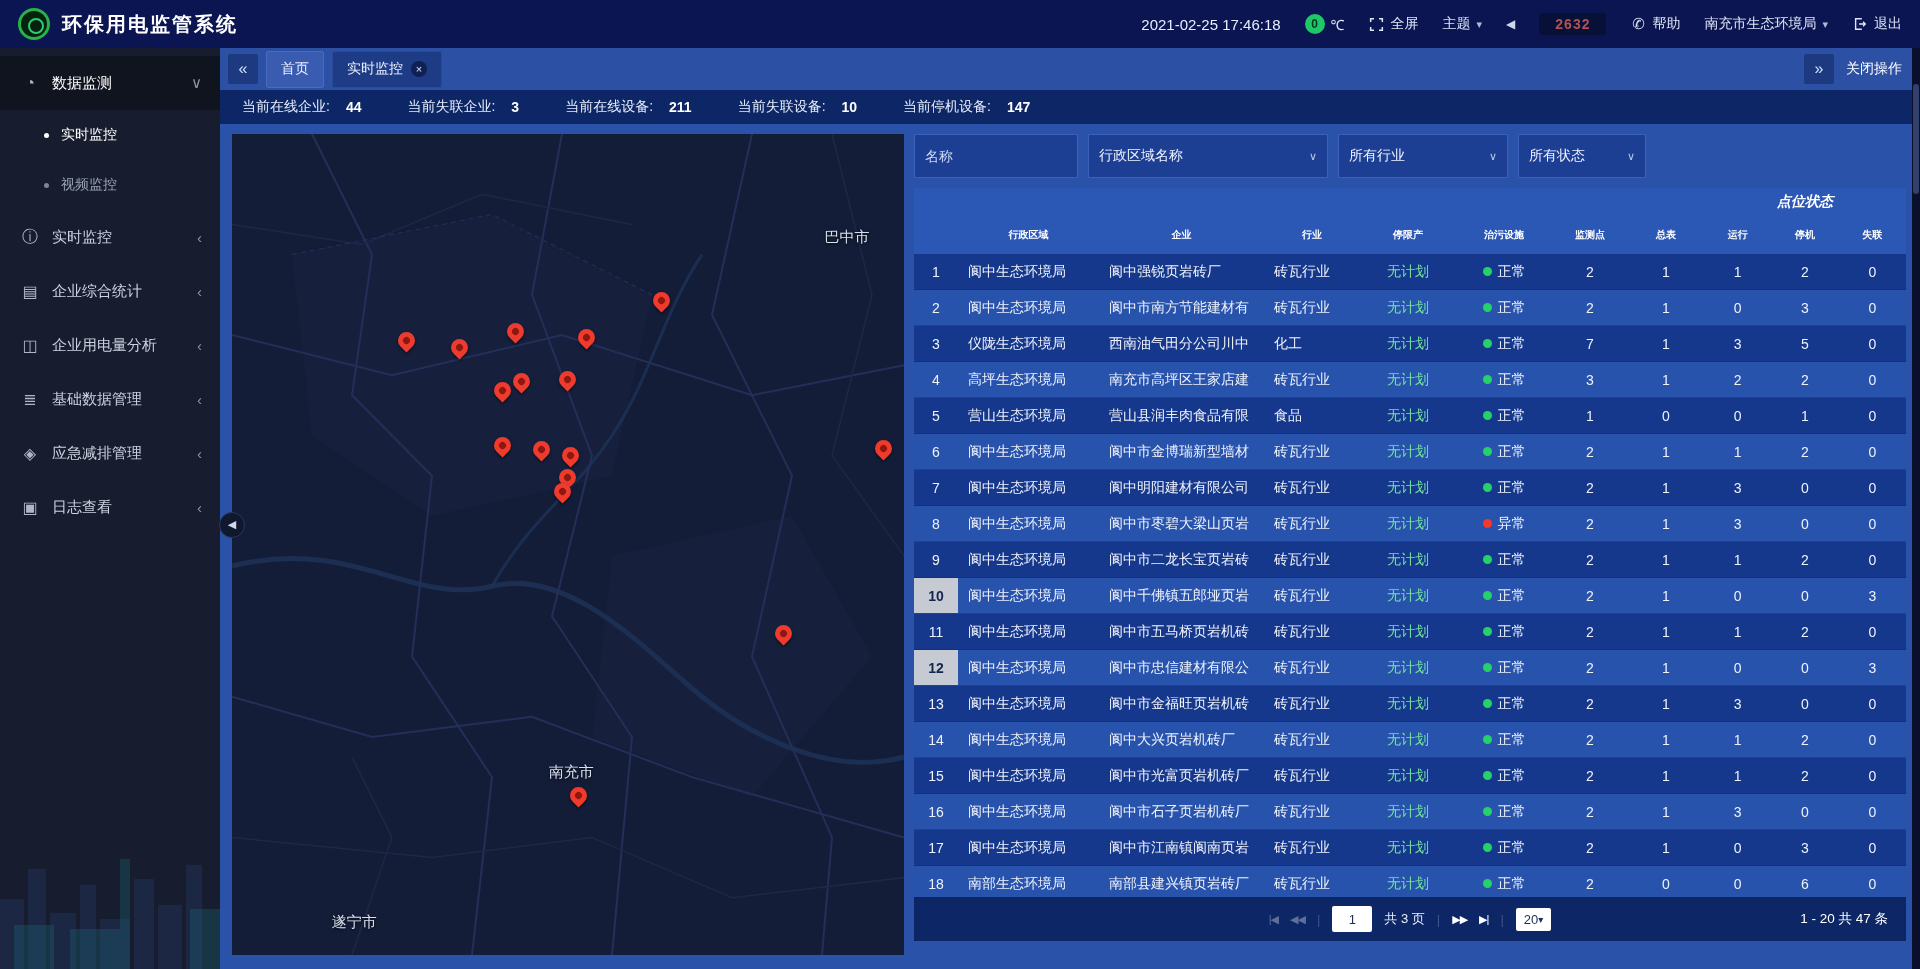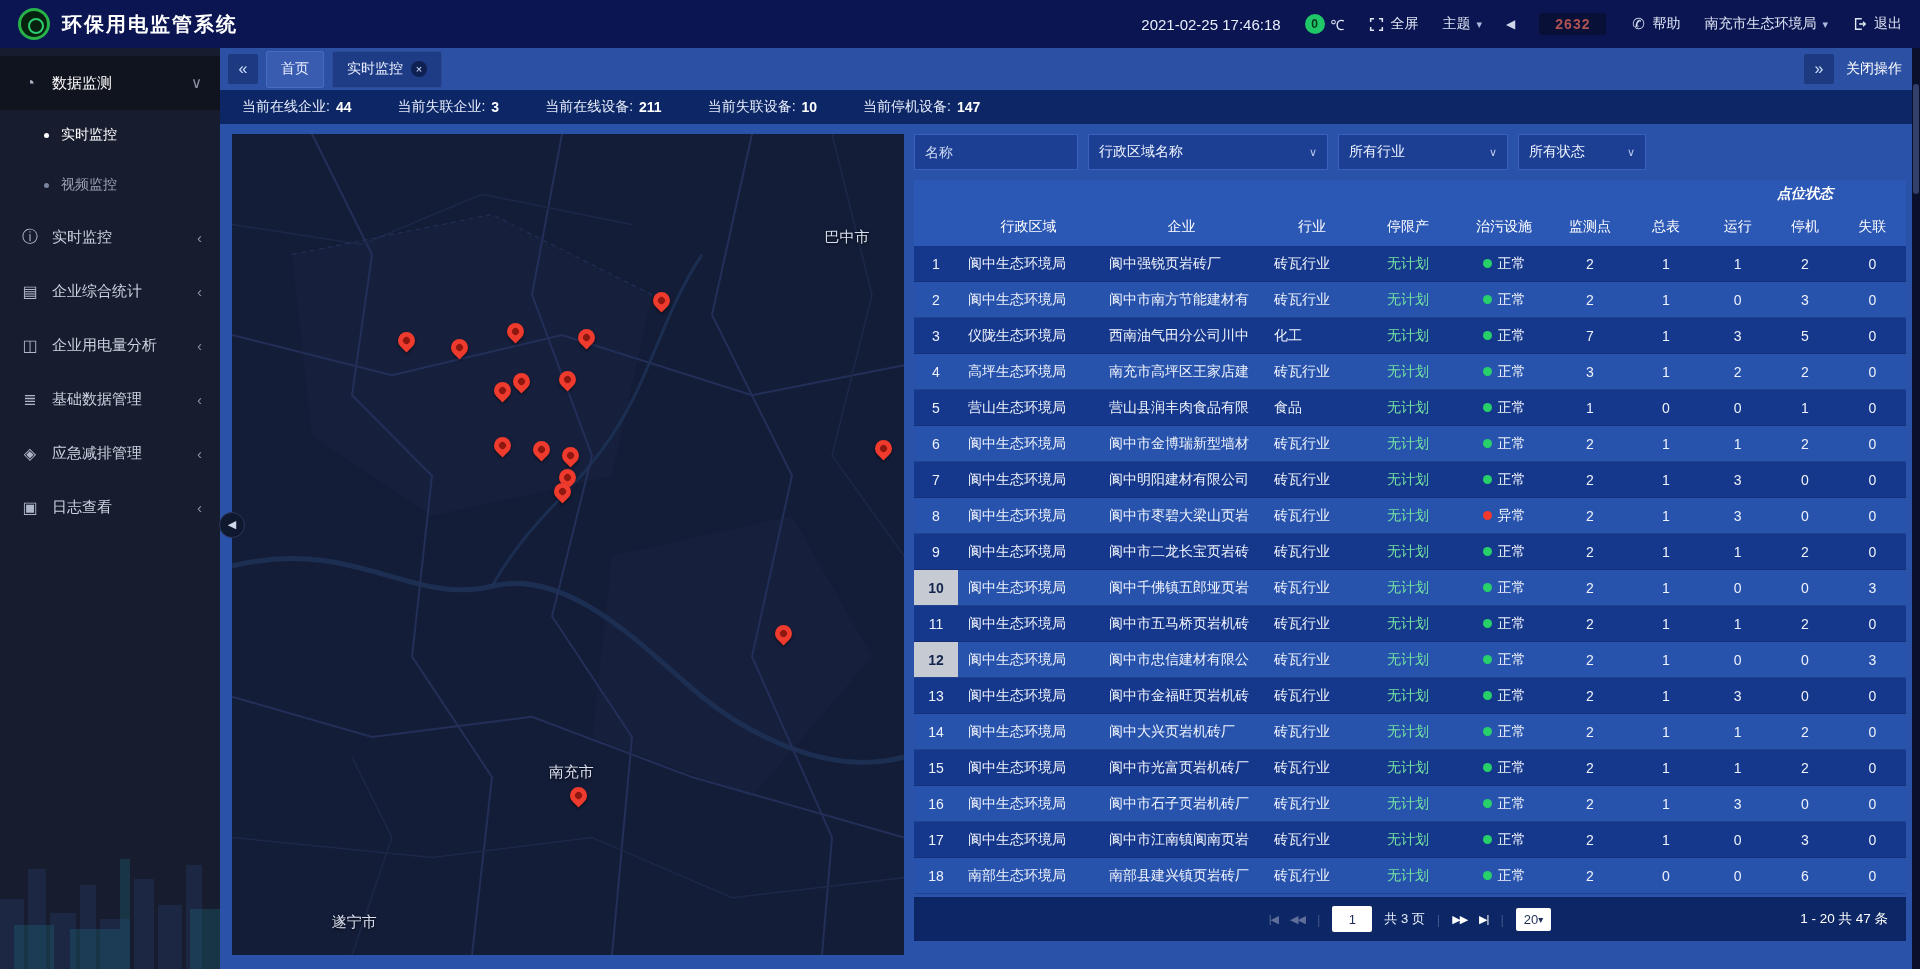--- a/index.html
+++ b/index.html
@@ -46,51 +46,51 @@
   .tabbar { height:42px; background:#2c50a4; display:flex; align-items:center; gap:8px; padding:0 8px; flex-shrink:0; }
   .tab-nav-btn { width:30px; height:30px; background:#1d3a80; color:#cfe0ff; display:flex; align-items:center; justify-content:center; border-radius:2px; font-size:16px; cursor:pointer; }
   .tab { height:37px; padding:0 14px; display:flex; align-items:center; gap:8px; font-size:14px; color:#e8eeff; background:#3a5cb0; border:1px solid #4a6cc0; border-radius:2px; cursor:pointer; }
   .tab.active { background:#1e3c86; border-color:#2c4a96; }
   .tab-close { width:16px; height:16px; border-radius:50%; background:rgba(8,18,56,.65); color:#d9e2ff; font-size:11px; display:flex; align-items:center; justify-content:center; }
   .tabbar-right { margin-left:auto; display:flex; align-items:center; gap:12px; padding-right:10px; }
   .close-ops { font-size:14px; color:#ffffff; cursor:pointer; }
 
   
   .statsbar { height:34px; background:#0d2766; display:flex; align-items:center; gap:46px; padding:0 22px; flex-shrink:0; font-size:14px; }
-  .stat { display:flex; align-items:center; gap:6px; }
+  .stat { display:flex; align-items:center; gap:16px; }
   .stat-label { color:#e6ecfa; }
   .stat-value { color:#ffffff; font-weight:bold; }
 
   
   .content { flex:1; display:flex; background:#2a52a9; padding:10px 14px 14px 12px; gap:10px; min-height:0; }
 
   
   .map-panel { width:672px; flex-shrink:0; position:relative; background:#141d38; overflow:visible; }
   .map-canvas { position:absolute; inset:0; overflow:hidden; }
   .map-roads { position:absolute; inset:0; width:100%; height:100%; }
   .map-label { position:absolute; transform:translate(-50%,-50%); color:#d8e0f0; font-size:15px; text-shadow:0 1px 3px rgba(0,0,0,.85); white-space:nowrap; z-index:4; }
   .pin-wrap { position:absolute; width:0; height:0; transform:translate(0,0); z-index:5; cursor:pointer; }
   .pin { position:absolute; left:-9px; top:-20px; width:17px; height:17px; background:#ef3a2e; border-radius:50% 50% 50% 0; transform:rotate(-45deg); box-shadow:-1px 1px 3px rgba(0,0,0,.55); }
   .pin i { position:absolute; left:5px; top:5px; width:7px; height:7px; background:#8e1710; border-radius:50%; }
   .map-collapse { position:absolute; left:-13px; top:46%; width:26px; height:26px; border-radius:50%; background:#10182f; border:1px solid #2a3658; color:#cfd8ea; font-size:11px; display:flex; align-items:center; justify-content:center; z-index:6; cursor:pointer; }
 
   
   .right-panel { flex:1; display:flex; flex-direction:column; min-width:0; padding-bottom:14px; }
-  .filters { height:36px; display:flex; gap:10px; margin-bottom:10px; flex-shrink:0; }
+  .filters { height:44px; display:flex; gap:10px; margin-bottom:10px; flex-shrink:0; }
   .filter-input { width:164px; background:#1c3f94; border:1px solid #3b61bd; color:#fff; padding:0 10px; font-size:14px; outline:none; }
   .filter-input::placeholder { color:#cdd8f2; }
   .filter-select { display:flex; align-items:center; justify-content:space-between; padding:0 10px; background:#1c3f94; border:1px solid #3b61bd; color:#eef3ff; font-size:14px; cursor:pointer; }
   .fs-region { width:240px; } .fs-industry { width:170px; } .fs-status { width:128px; }
   .select-caret { font-size:11px; color:#bcc9ea; margin-left:8px; }
 
   
   :root { --cols: 44px 141px 165px 96px 96px 96px 76px 76px 1fr 1fr 1fr; }
   .table { flex:1; display:flex; flex-direction:column; min-height:0; overflow:hidden; }
   .thead { display:grid; grid-template-columns:var(--cols); grid-template-rows:28px 38px; background:#2b57b5; color:#fff; flex-shrink:0; }
-  .th { grid-row:2; display:flex; align-items:center; justify-content:center; font-weight:normal; font-size:14px; }
+  .th { grid-row:2; display:flex; align-items:center; justify-content:center; font-weight:bold; font-size:10px; }
   .th-group { grid-row:1; grid-column:9/12; display:flex; align-items:center; justify-content:center; font-style:italic; font-weight:bold; font-size:14px; }
   .th.h-region{grid-column:2} .th.h-company{grid-column:3} .th.h-industry{grid-column:4}
   .th.h-limit{grid-column:5} .th.h-facility{grid-column:6} .th.h-points{grid-column:7}
   .th.h-meters{grid-column:8} .th.h-run{grid-column:9} .th.h-stop{grid-column:10} .th.h-lost{grid-column:11}
   .tbody { flex:1; overflow:hidden; }
   .trow { display:grid; grid-template-columns:var(--cols); height:36px; align-items:stretch; font-size:14px; color:#eef2fb; border-bottom:1px solid rgba(10,22,64,.25); }
   .trow.odd { background:#16388c; }
   .trow.even { background:#2853ad; }
   .cell { display:flex; align-items:center; overflow:hidden; white-space:nowrap; }
   .c-idx { justify-content:center; }

